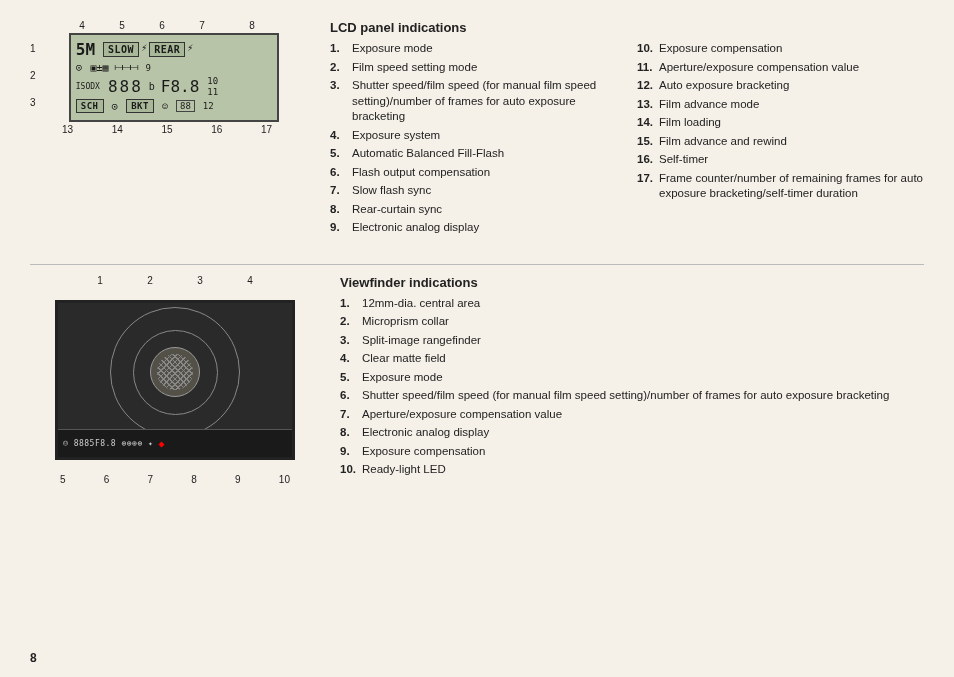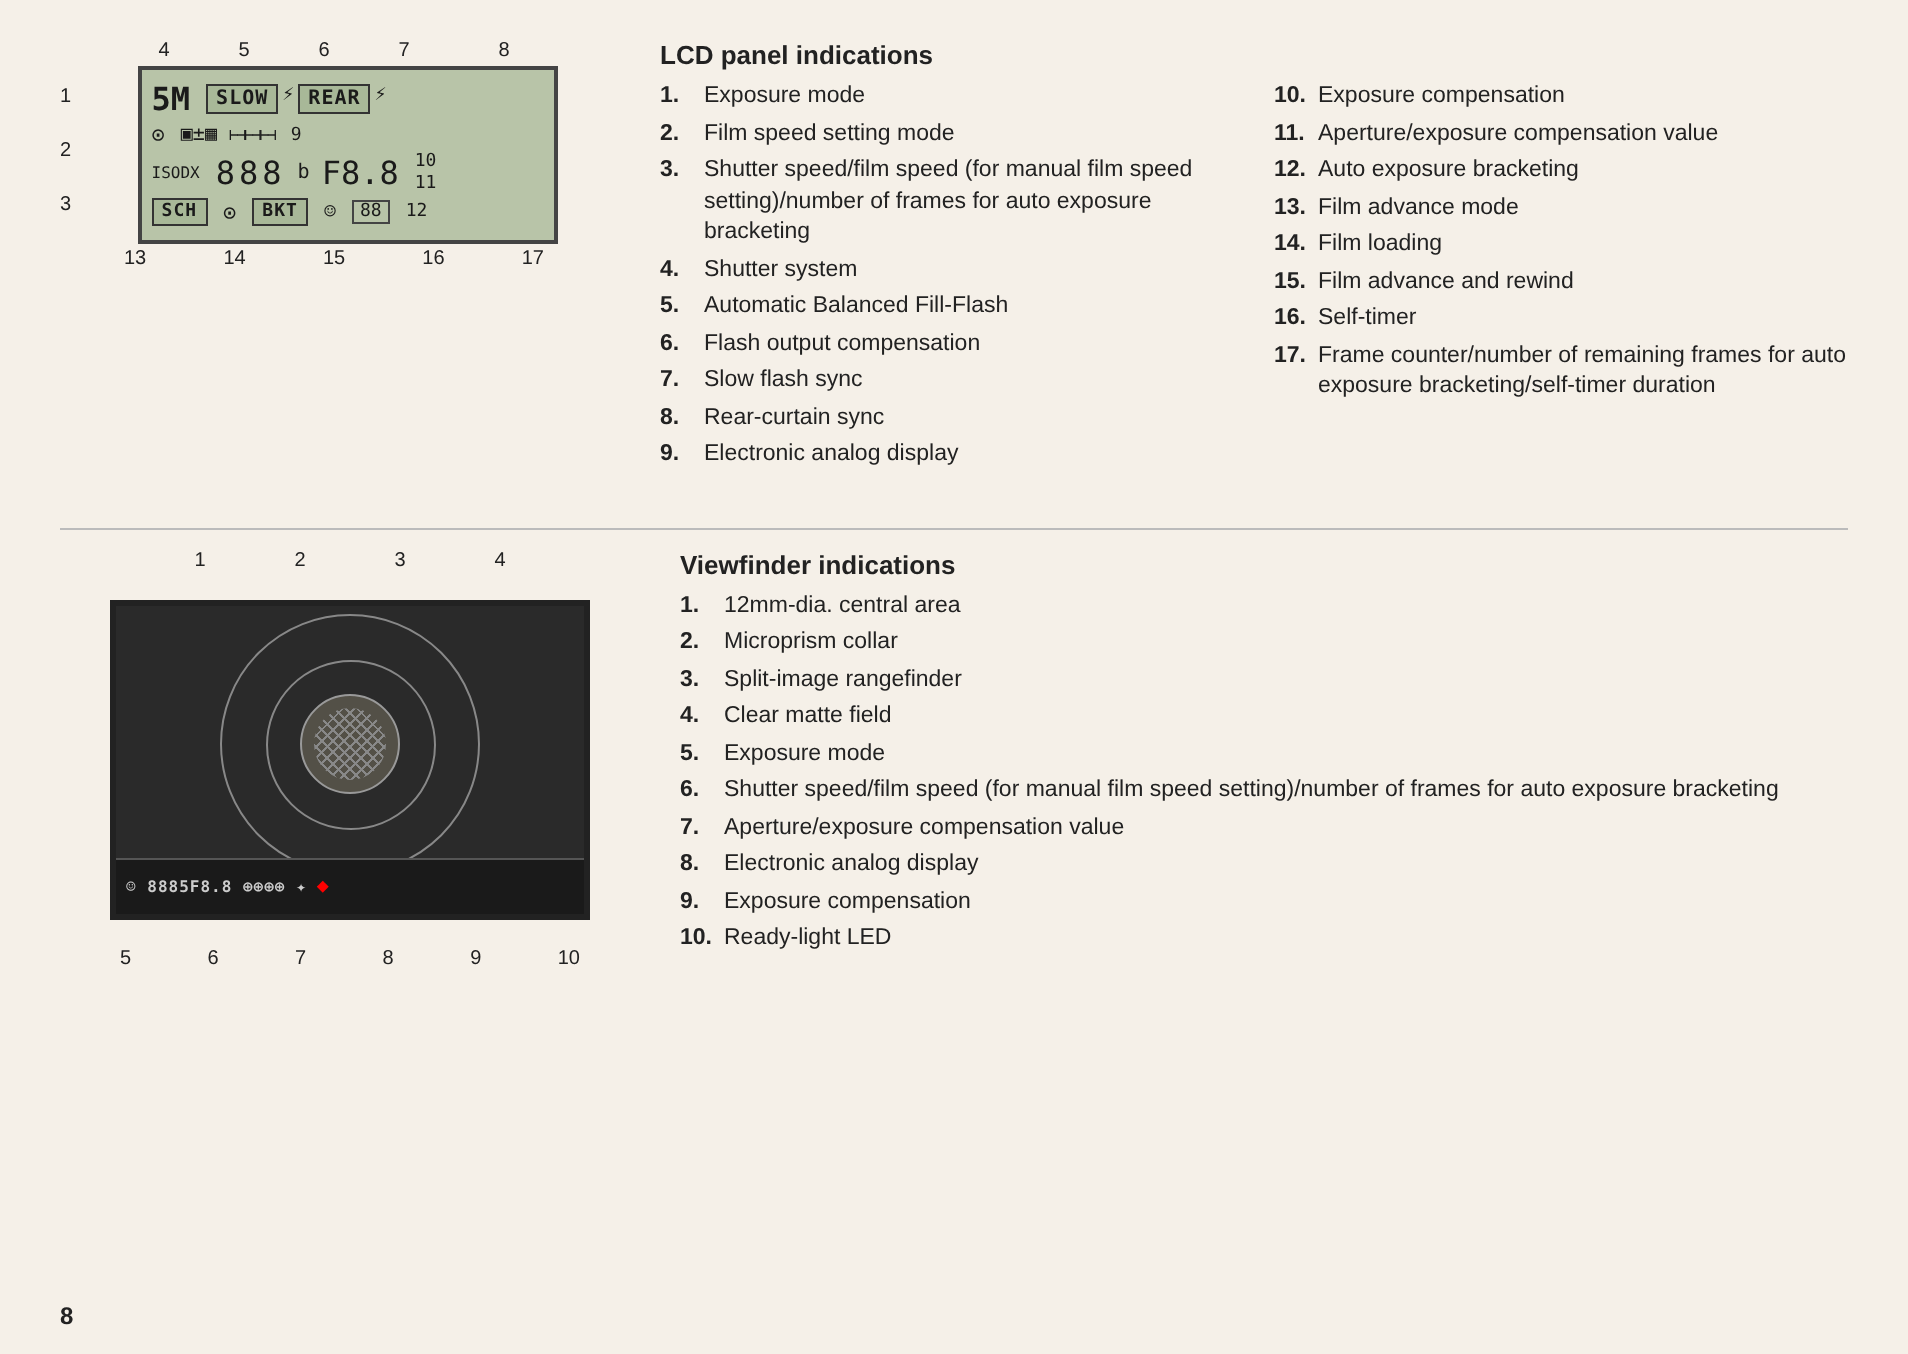--- a/index.html
+++ b/index.html
@@ -81,21 +81,20 @@
       flex-shrink: 0;
     }
 
     .vf-box {
       border: 3px solid #222;
       background: #2a2a2a;
       width: 240px;
       height: 160px;
       position: relative;
       margin: 14px auto;
-      font-weight: bold;
     }
 
     .vf-inner {
       position: absolute;
       top: 15px;
       left: 15px;
       right: 15px;
       bottom: 30px;
       display: flex;
       align-items: center;
@@ -306,21 +305,21 @@
           <div class="ind-item">
             <span class="ind-num">2.</span>
             <span class="ind-text">Film speed setting mode</span>
           </div>
           <div class="ind-item">
             <span class="ind-num">3.</span>
             <span class="ind-text">Shutter speed/film speed (for manual film speed setting)/number of frames for auto exposure bracketing</span>
           </div>
           <div class="ind-item">
             <span class="ind-num">4.</span>
-            <span class="ind-text">Shutter system</span>
+            <span class="ind-text">Exposure system</span>
           </div>
           <div class="ind-item">
             <span class="ind-num">5.</span>
             <span class="ind-text">Automatic Balanced Fill-Flash</span>
           </div>
           <div class="ind-item">
             <span class="ind-num">6.</span>
             <span class="ind-text">Flash output compensation</span>
           </div>
           <div class="ind-item">

